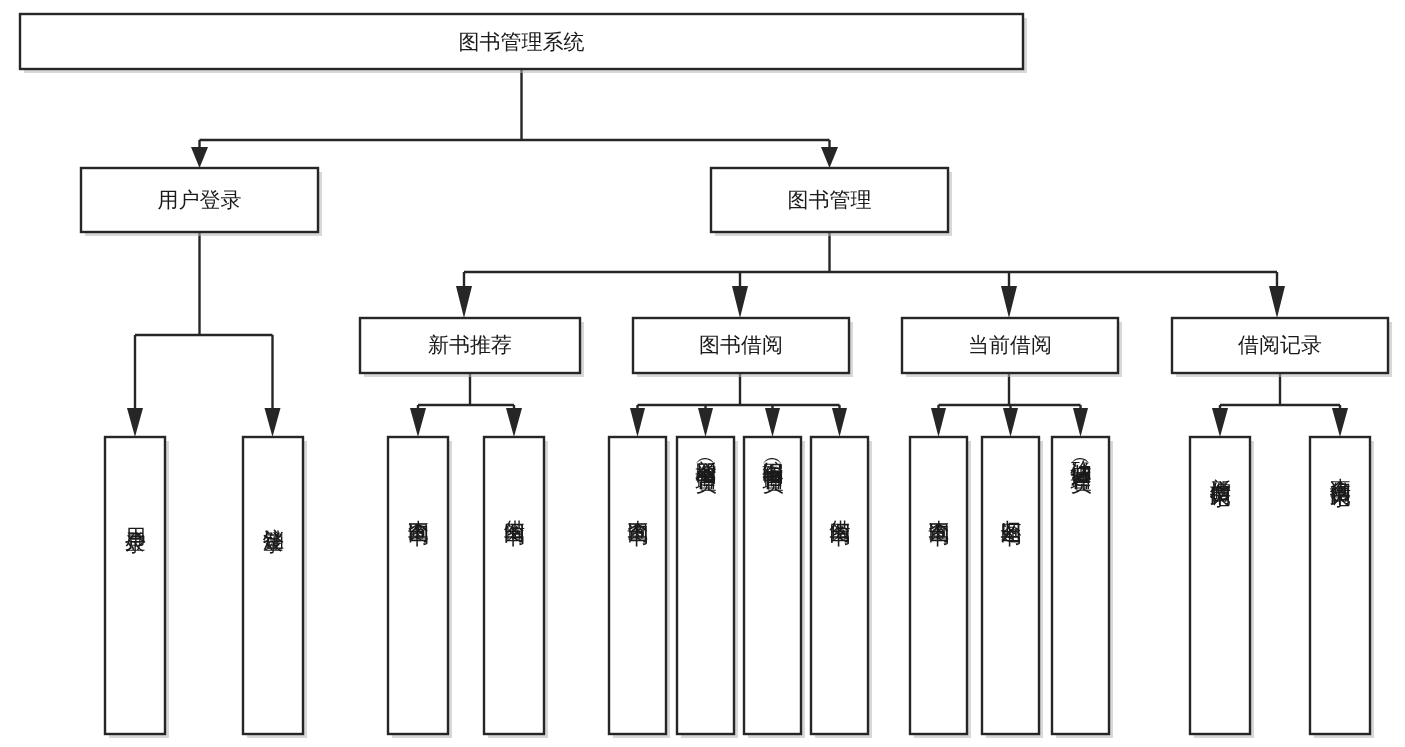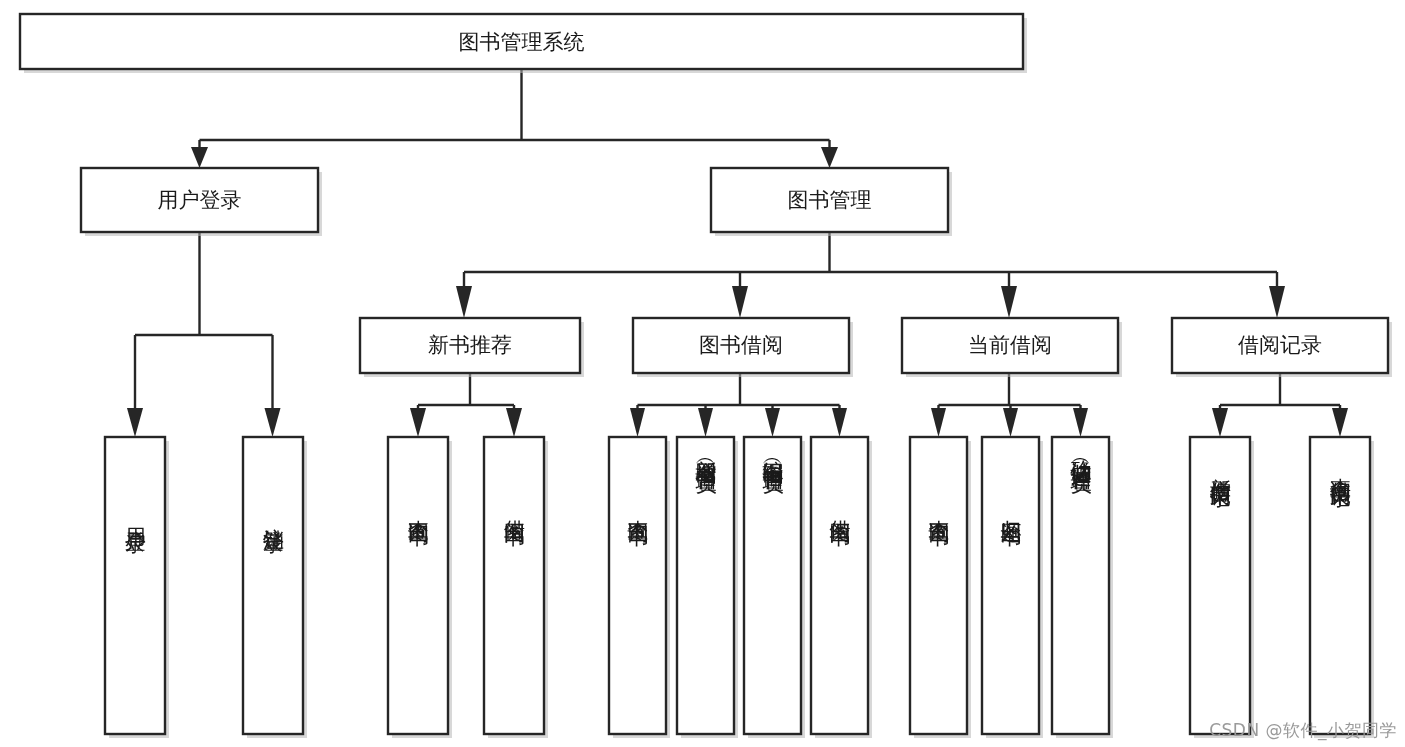--- a/index.html
+++ b/index.html
@@ -284,14 +284,13 @@
   <div class="leaf-text-wrap" style="left:1052px; top:437px; width:57px; height:297px;">
     <span class="leaf-vert" style="margin-top:6px;">确认归还（管理员）</span>
   </div>
   <div class="leaf-text-wrap" style="left:1190px; top:437px; width:60px; height:297px;">
     <span class="leaf-vert" style="margin-top:24px;">新增借阅记录</span>
   </div>
   <div class="leaf-text-wrap" style="left:1310px; top:437px; width:60px; height:297px;">
     <span class="leaf-vert" style="margin-top:24px;">查询借阅记录</span>
   </div>
 
-  <div class="watermark">CSDN @软件_小贺同学</div>
 </div>
 
 </body></html>

